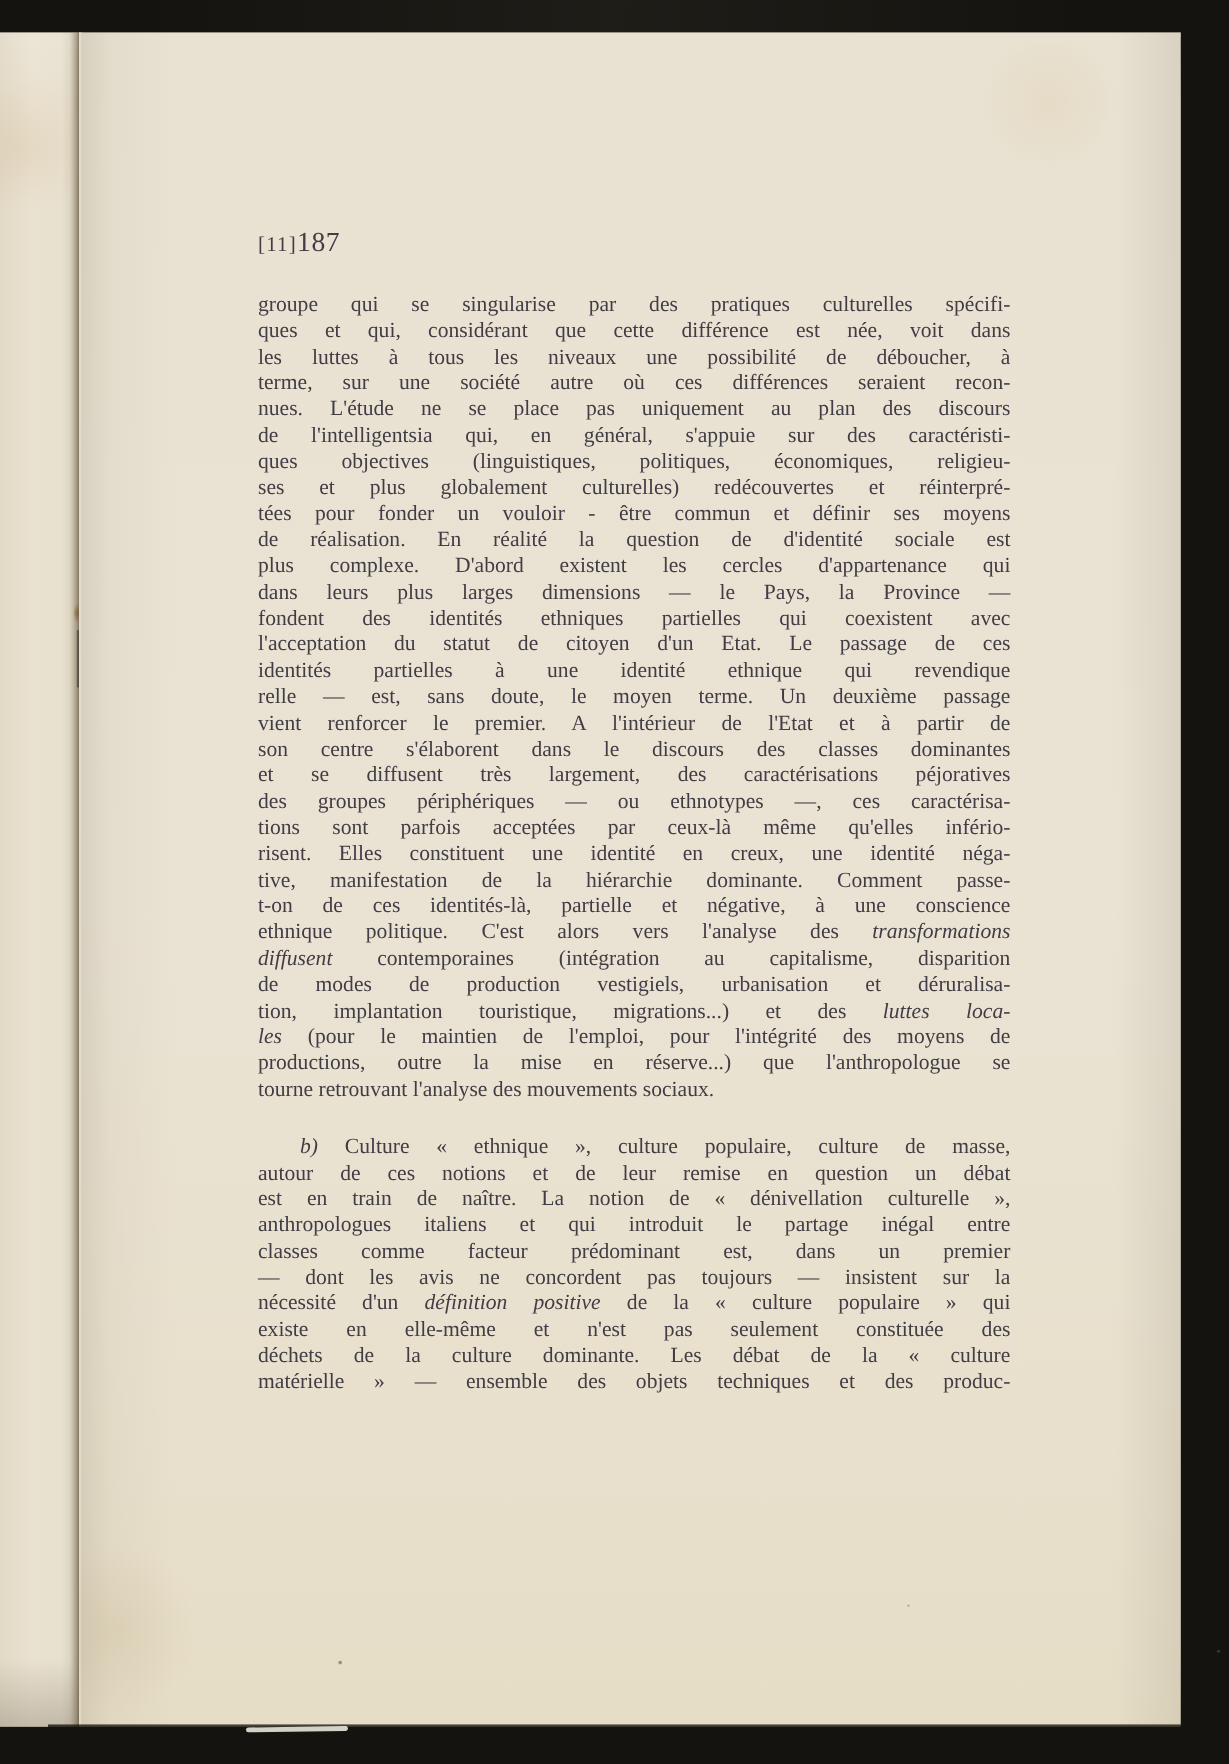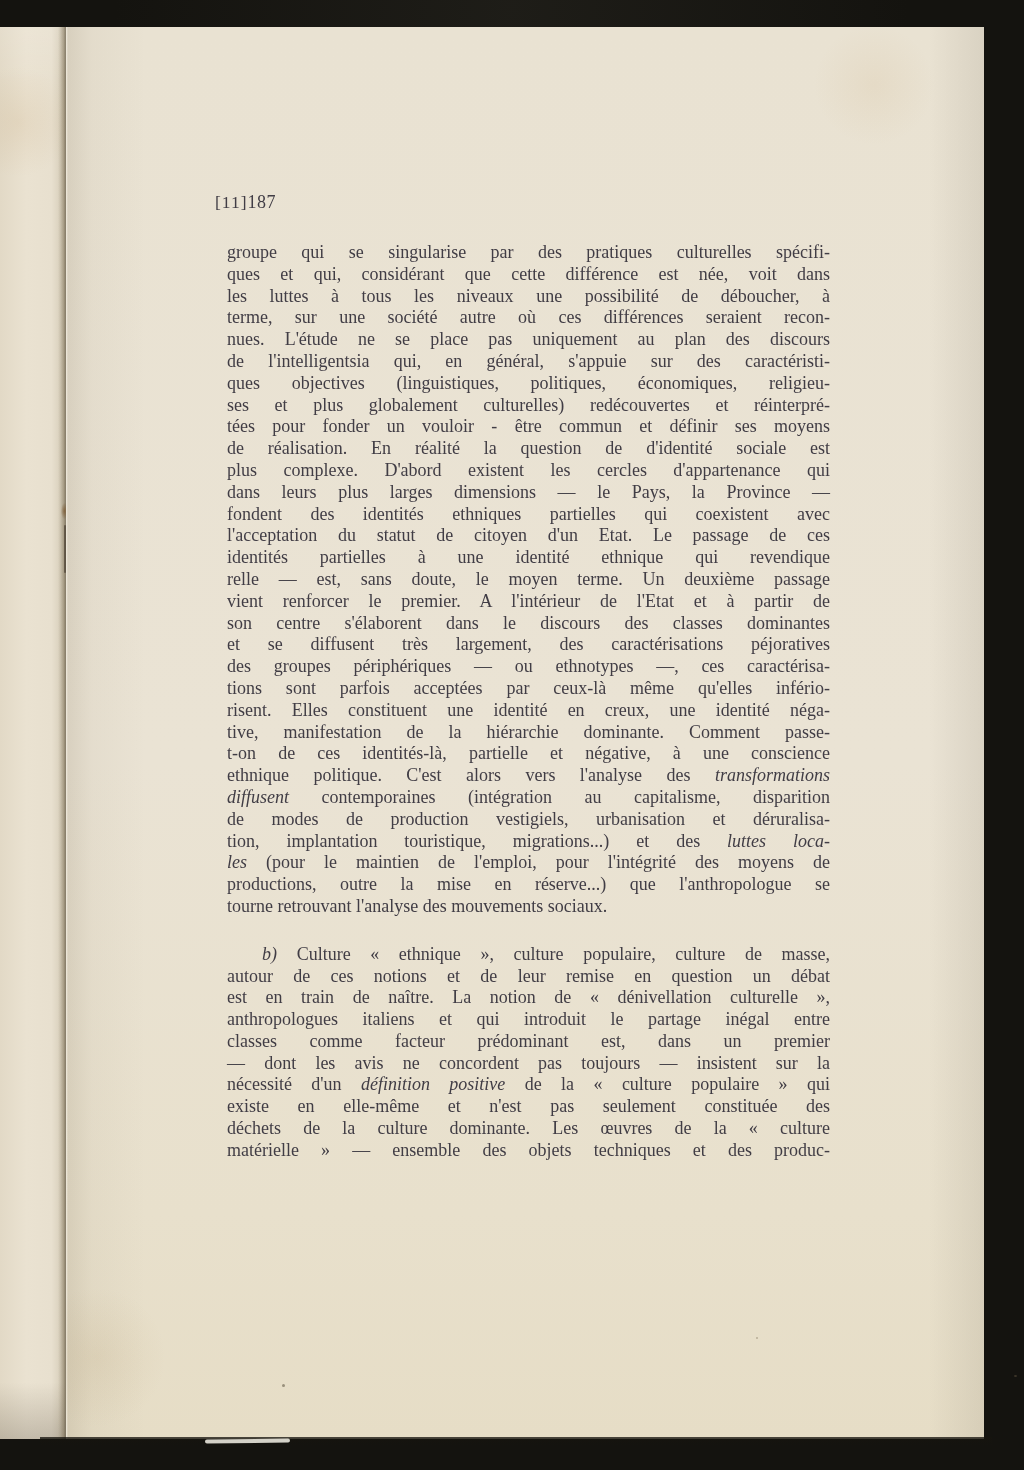--- a/index.html
+++ b/index.html
@@ -120,30 +120,30 @@
     font-size: 17.5px;
     letter-spacing: 1px;
   }
   .title {
     flex: 1;
     text-align: center;
     font-size: 16px;
     letter-spacing: 0.8px;
   }
   .pnum {
-    font-size: 18px;
+    font-size: 23px;
     letter-spacing: 0.5px;
   }
 
   .bodytext {
     margin-top: 28px;
     font-size: 18px;
     line-height: 21.8px;
   }
-  .para { margin: 12px; }
+  .para { margin: 0; }
   .para + .para { margin-top: 26px; }
   .line {
     text-align: justify;
     text-align-last: justify;
   }
   .line.no-just { text-align-last: left; }
   .line.indent { text-indent: 35px; }
   .line em { font-style: italic; }
 </style>
 </head>
@@ -198,21 +198,21 @@
           </div>
           <div class="para">
             <div class="line indent"><em>b)</em><span> Culture « ethnique », culture populaire, culture de masse,</span></div>
             <div class="line"><span>autour de ces notions et de leur remise en question un débat</span></div>
             <div class="line"><span>est en train de naître. La notion de « dénivellation culturelle »,</span></div>
             <div class="line"><span>anthropologues italiens et qui introduit le partage inégal entre</span></div>
             <div class="line"><span>classes comme facteur prédominant est, dans un premier</span></div>
             <div class="line"><span>— dont les avis ne concordent pas toujours — insistent sur la</span></div>
             <div class="line"><span>nécessité d'un </span><em>définition positive</em><span> de la « culture populaire » qui</span></div>
             <div class="line"><span>existe en elle-même et n'est pas seulement constituée des</span></div>
-            <div class="line"><span>déchets de la culture dominante. Les œuvres de la « culture</span></div>
+            <div class="line"><span>déchets de la culture dominante. Les débat de la « culture</span></div>
             <div class="line"><span>matérielle » — ensemble des objets techniques et des produc-</span></div>
           </div>
         </div>
     </div>
     <div class="speck s1"></div>
     <div class="speck s2"></div>
     <div class="speck s3"></div>
   </div>
 
   <div class="edge-stack"></div>

